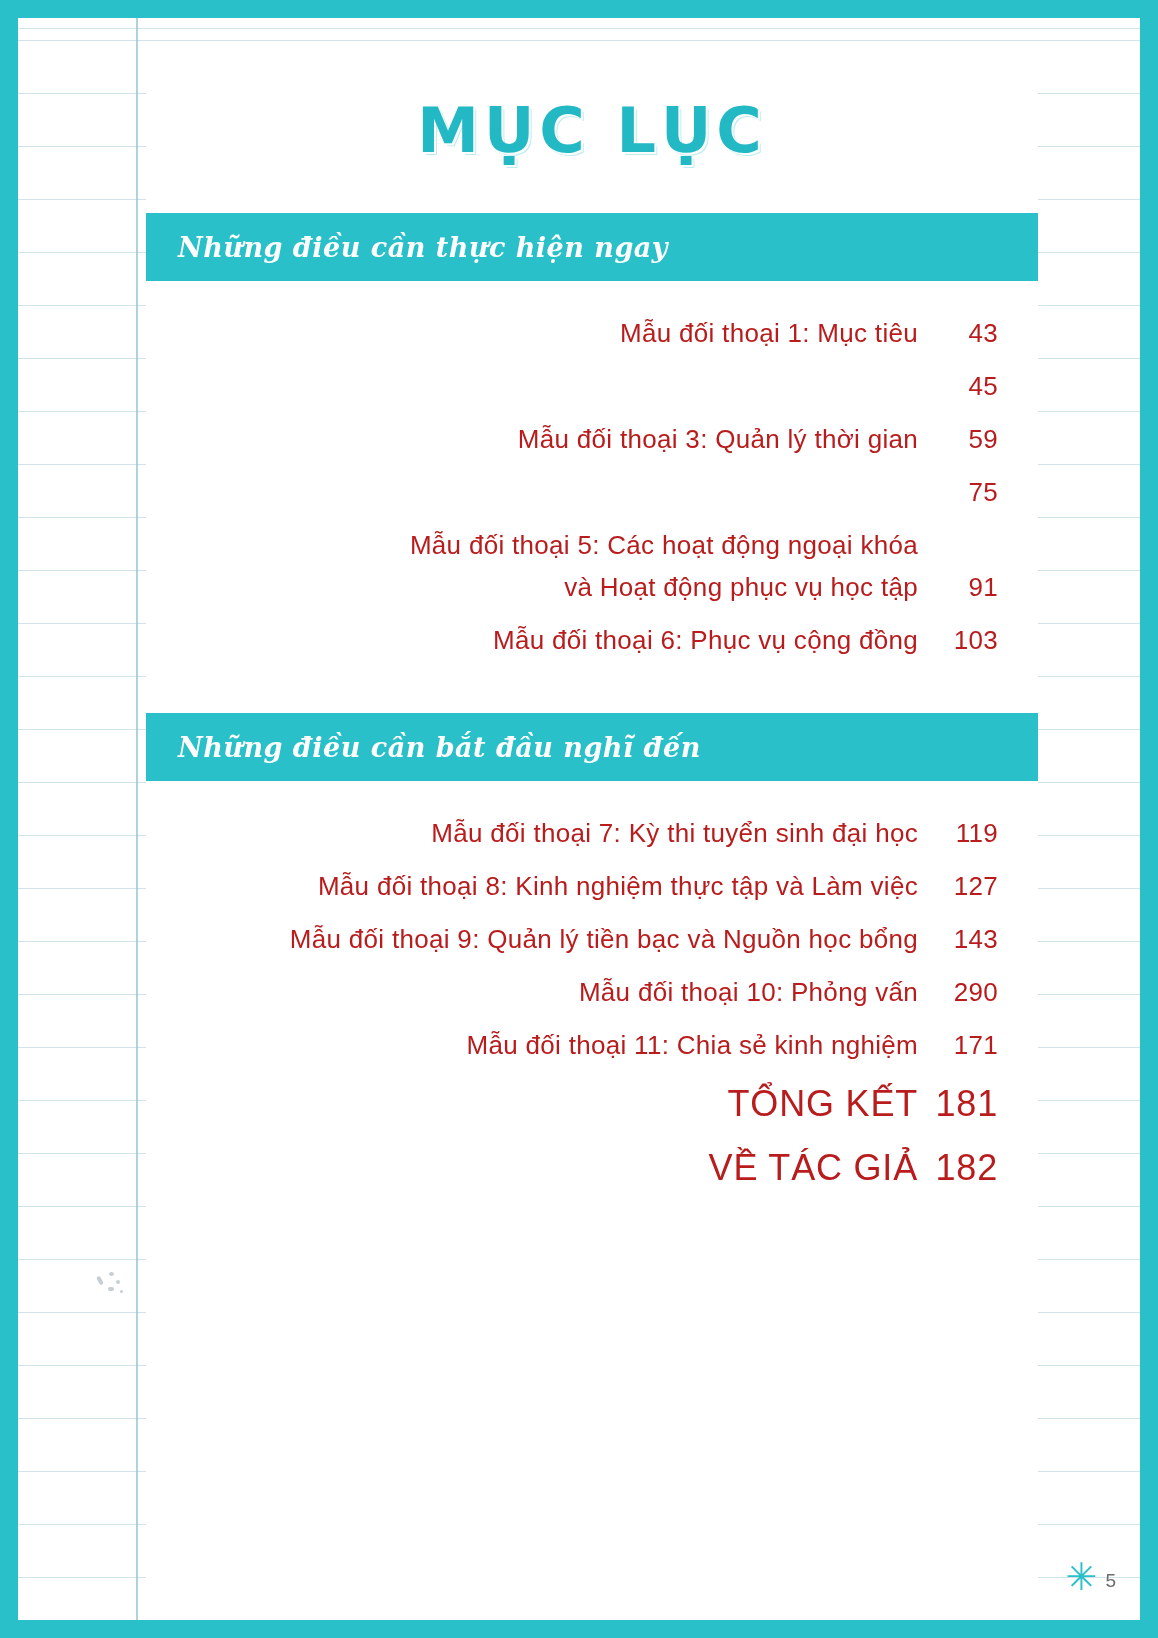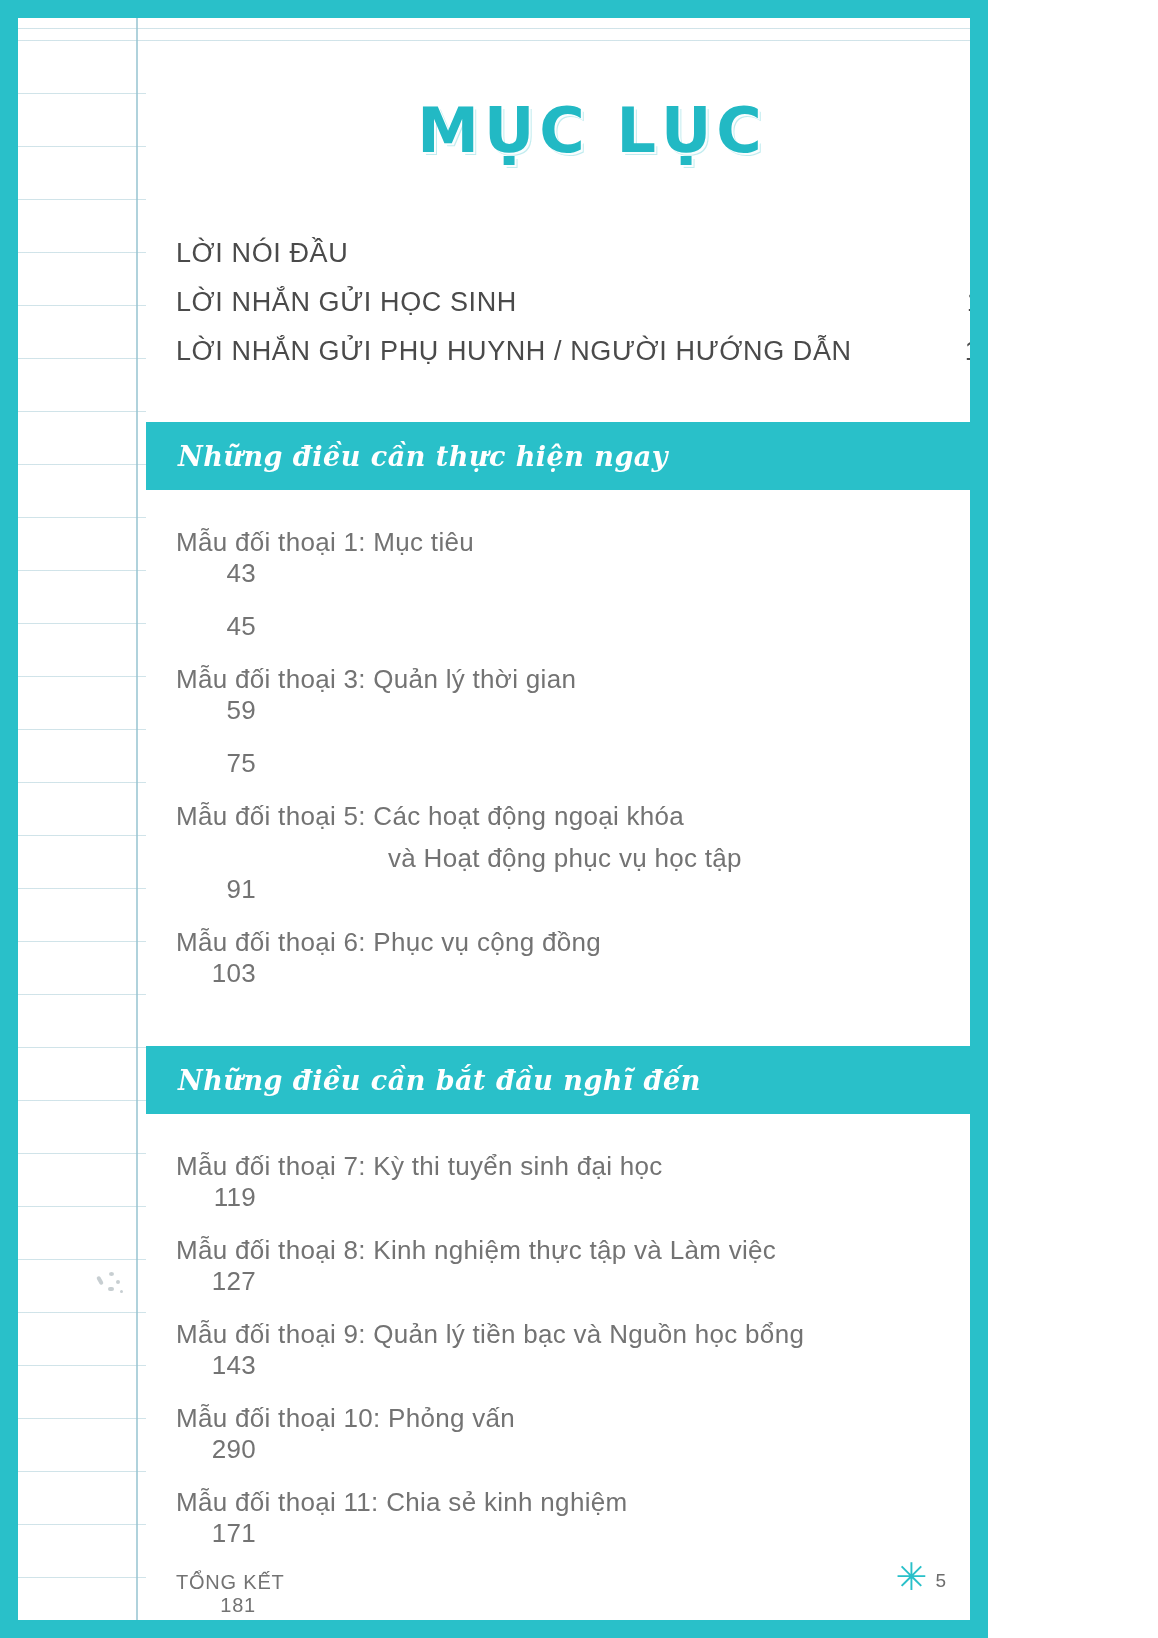--- a/index.html
+++ b/index.html
@@ -10,21 +10,21 @@
     width: 1158px;
     height: 1638px;
     background: #ffffff;
     font-family: "Liberation Sans", sans-serif;
     overflow: hidden;
   }
 
   
   .page {
     position: relative;
-    width: 988px;
+    width: 1158px;
     height: 1638px;
     background: #ffffff;
     box-sizing: border-box;
     border: 18px solid #29c0c9;
     overflow: hidden;
     padding-left: 32px;
   }
 
   
   .paper {
@@ -121,44 +121,43 @@
     letter-spacing: 0.5px;
   }
 
   
   .entries {
     margin-top: 26px;
   }
   .entry {
     display: flex;
     align-items: baseline;
-    justify-content: center;
-    color: #737373;
+    justify-content: flex-end;
+    color: #b91c1c;
     font-size: 26px;
     letter-spacing: 0.3px;
     padding: 11px 0;
-    flex-direction: column;
   }
   .entry.cont {
     padding-top: 0;
   }
   .entry-label {
     white-space: nowrap;
   }
   .entry-label.indent {
     padding-left: 212px;
   }
   .entry-page {
     min-width: 80px;
     text-align: right;
     padding-right: 10px;
   }
   .entry.bold .entry-label,
   .entry.bold .entry-page {
-    font-size: 20px;
+    font-size: 36px;
     letter-spacing: 0.8px;
   }
 
   
   .footer {
     position: absolute;
     right: 24px;
     bottom: 24px;
     display: flex;
     align-items: flex-end;
@@ -209,38 +208,20 @@
       <i></i>
       <i></i>
       <i></i>
       <i></i>
   </div>
 
   <div class="content">
 
     <h1 class="title">MỤC LỤC</h1>
 
-    <div class="frontmatter">
-
-      <div class="fm-row">
-        <span class="fm-label">LỜI NÓI ĐẦU</span>
-        <span class="fm-page">6</span>
-      </div>
-
-      <div class="fm-row">
-        <span class="fm-label">LỜI NHẮN GỬI HỌC SINH</span>
-        <span class="fm-page">11</span>
-      </div>
-
-      <div class="fm-row">
-        <span class="fm-label">LỜI NHẮN GỬI PHỤ HUYNH / NGƯỜI HƯỚNG DẪN</span>
-        <span class="fm-page">19</span>
-      </div>
-
-    </div>
 
     <div class="banner">
       <span class="banner-text">Những điều cần thực hiện ngay</span>
     </div>
 
     <div class="entries">
 
       <div class="entry">
         <span class="entry-label">Mẫu đối thoại 1: Mục tiêu</span>
         <span class="entry-page">43</span>

